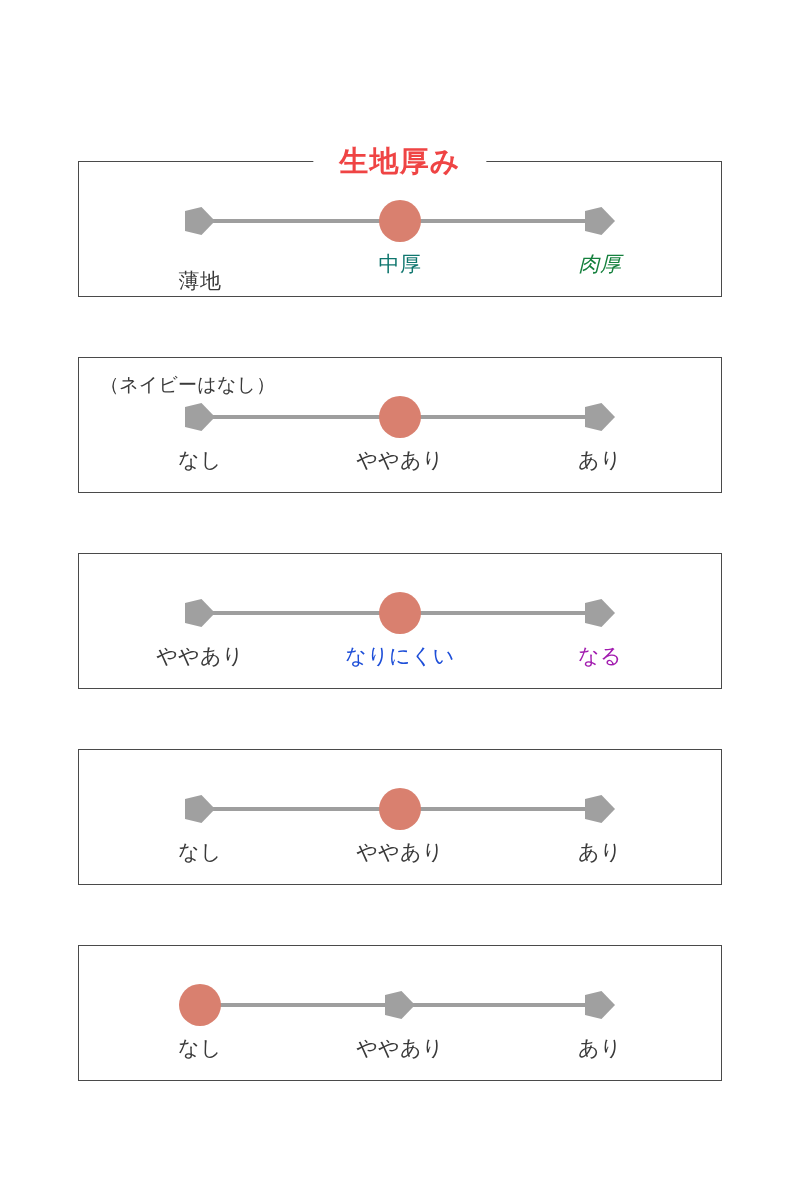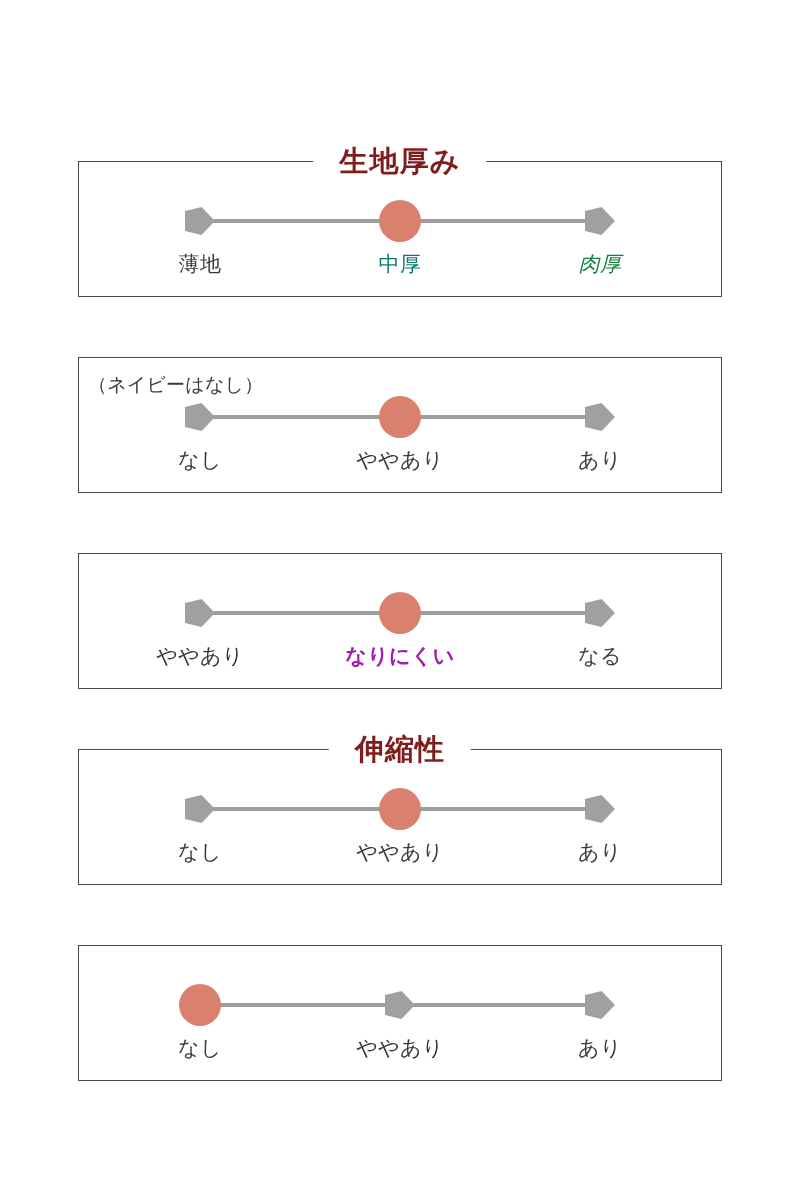--- a/index.html
+++ b/index.html
@@ -54,29 +54,29 @@
     position: absolute;
     top: 0px;
     left: 50%;
     transform: translateX(-50%);
     background: #ffffff;
     padding: 0 26px;
     font-size: 29px;
     font-weight: 700;
     line-height: 36px;
     letter-spacing: 0.04em;
-    color: #7f1d1d;
+    color: #ef4444;
     white-space: nowrap;
     z-index: 3;
   }
 
   .spec-note {
     position: absolute;
     top: 34px;
-    left: 10px;
+    left: 22px;
     font-size: 19px;
     line-height: 24px;
     letter-spacing: 0.01em;
     color: #3a3a3a;
     white-space: nowrap;
     z-index: 2;
   }
 
   
   .slider {
@@ -168,21 +168,21 @@
               <span class="tag" style="background: rgb(160, 160, 160);"></span>
             </div>
             <div class="marker pos-center">
               <span class="dot" style="background: rgb(217, 128, 111);"></span>
             </div>
             <div class="marker pos-right">
               <span class="tag" style="background: rgb(160, 160, 160);"></span>
             </div>
           </div>
           <div class="labels">
-            <div class="lab pos-left" style="color: rgb(58, 58, 58);">薄地</div>
+            <div class="lab pos-left" style="color: rgb(58, 58, 58); margin-top: 17px;">薄地</div>
             <div class="lab pos-center" style="color: #0f766e;">中厚</div>
             <div class="lab pos-right" style="color: #15803d; font-style: italic;">肉厚</div>
           </div>
         </div>
         <div class="spec-title">生地厚み</div>
       </div>
       <div class="spec">
         <div class="spec-frame" style="border-color: rgb(74, 74, 74);"></div>
         <div class="slider">
           <div class="track-area">
@@ -215,22 +215,22 @@
             </div>
             <div class="marker pos-center">
               <span class="dot" style="background: rgb(217, 128, 111);"></span>
             </div>
             <div class="marker pos-right">
               <span class="tag" style="background: rgb(160, 160, 160);"></span>
             </div>
           </div>
           <div class="labels">
             <div class="lab pos-left" style="color: rgb(58, 58, 58);">ややあり</div>
-            <div class="lab pos-center" style="color: #a21caf; font-weight: bold;">なりにくい</div>
-            <div class="lab pos-right" style="color: #404040;">なる</div>
+            <div class="lab pos-center" style="color: #1d4ed8;">なりにくい</div>
+            <div class="lab pos-right" style="color: #a21caf;">なる</div>
           </div>
         </div>
       </div>
       <div class="spec">
         <div class="spec-frame" style="border-color: rgb(74, 74, 74);"></div>
         <div class="slider">
           <div class="track-area">
             <div class="track-line" style="background: rgb(158, 158, 158);"></div>
             <div class="marker pos-left">
               <span class="tag" style="background: rgb(160, 160, 160);"></span>
@@ -241,21 +241,20 @@
             <div class="marker pos-right">
               <span class="tag" style="background: rgb(160, 160, 160);"></span>
             </div>
           </div>
           <div class="labels">
             <div class="lab pos-left" style="color: rgb(58, 58, 58);">なし</div>
             <div class="lab pos-center" style="color: rgb(58, 58, 58);">ややあり</div>
             <div class="lab pos-right" style="color: rgb(58, 58, 58);">あり</div>
           </div>
         </div>
-        <div class="spec-title">伸縮性</div>
       </div>
       <div class="spec">
         <div class="spec-frame" style="border-color: rgb(74, 74, 74);"></div>
         <div class="slider">
           <div class="track-area">
             <div class="track-line" style="background: rgb(158, 158, 158);"></div>
             <div class="marker pos-left">
               <span class="dot" style="background: rgb(217, 128, 111);"></span>
             </div>
             <div class="marker pos-center">

